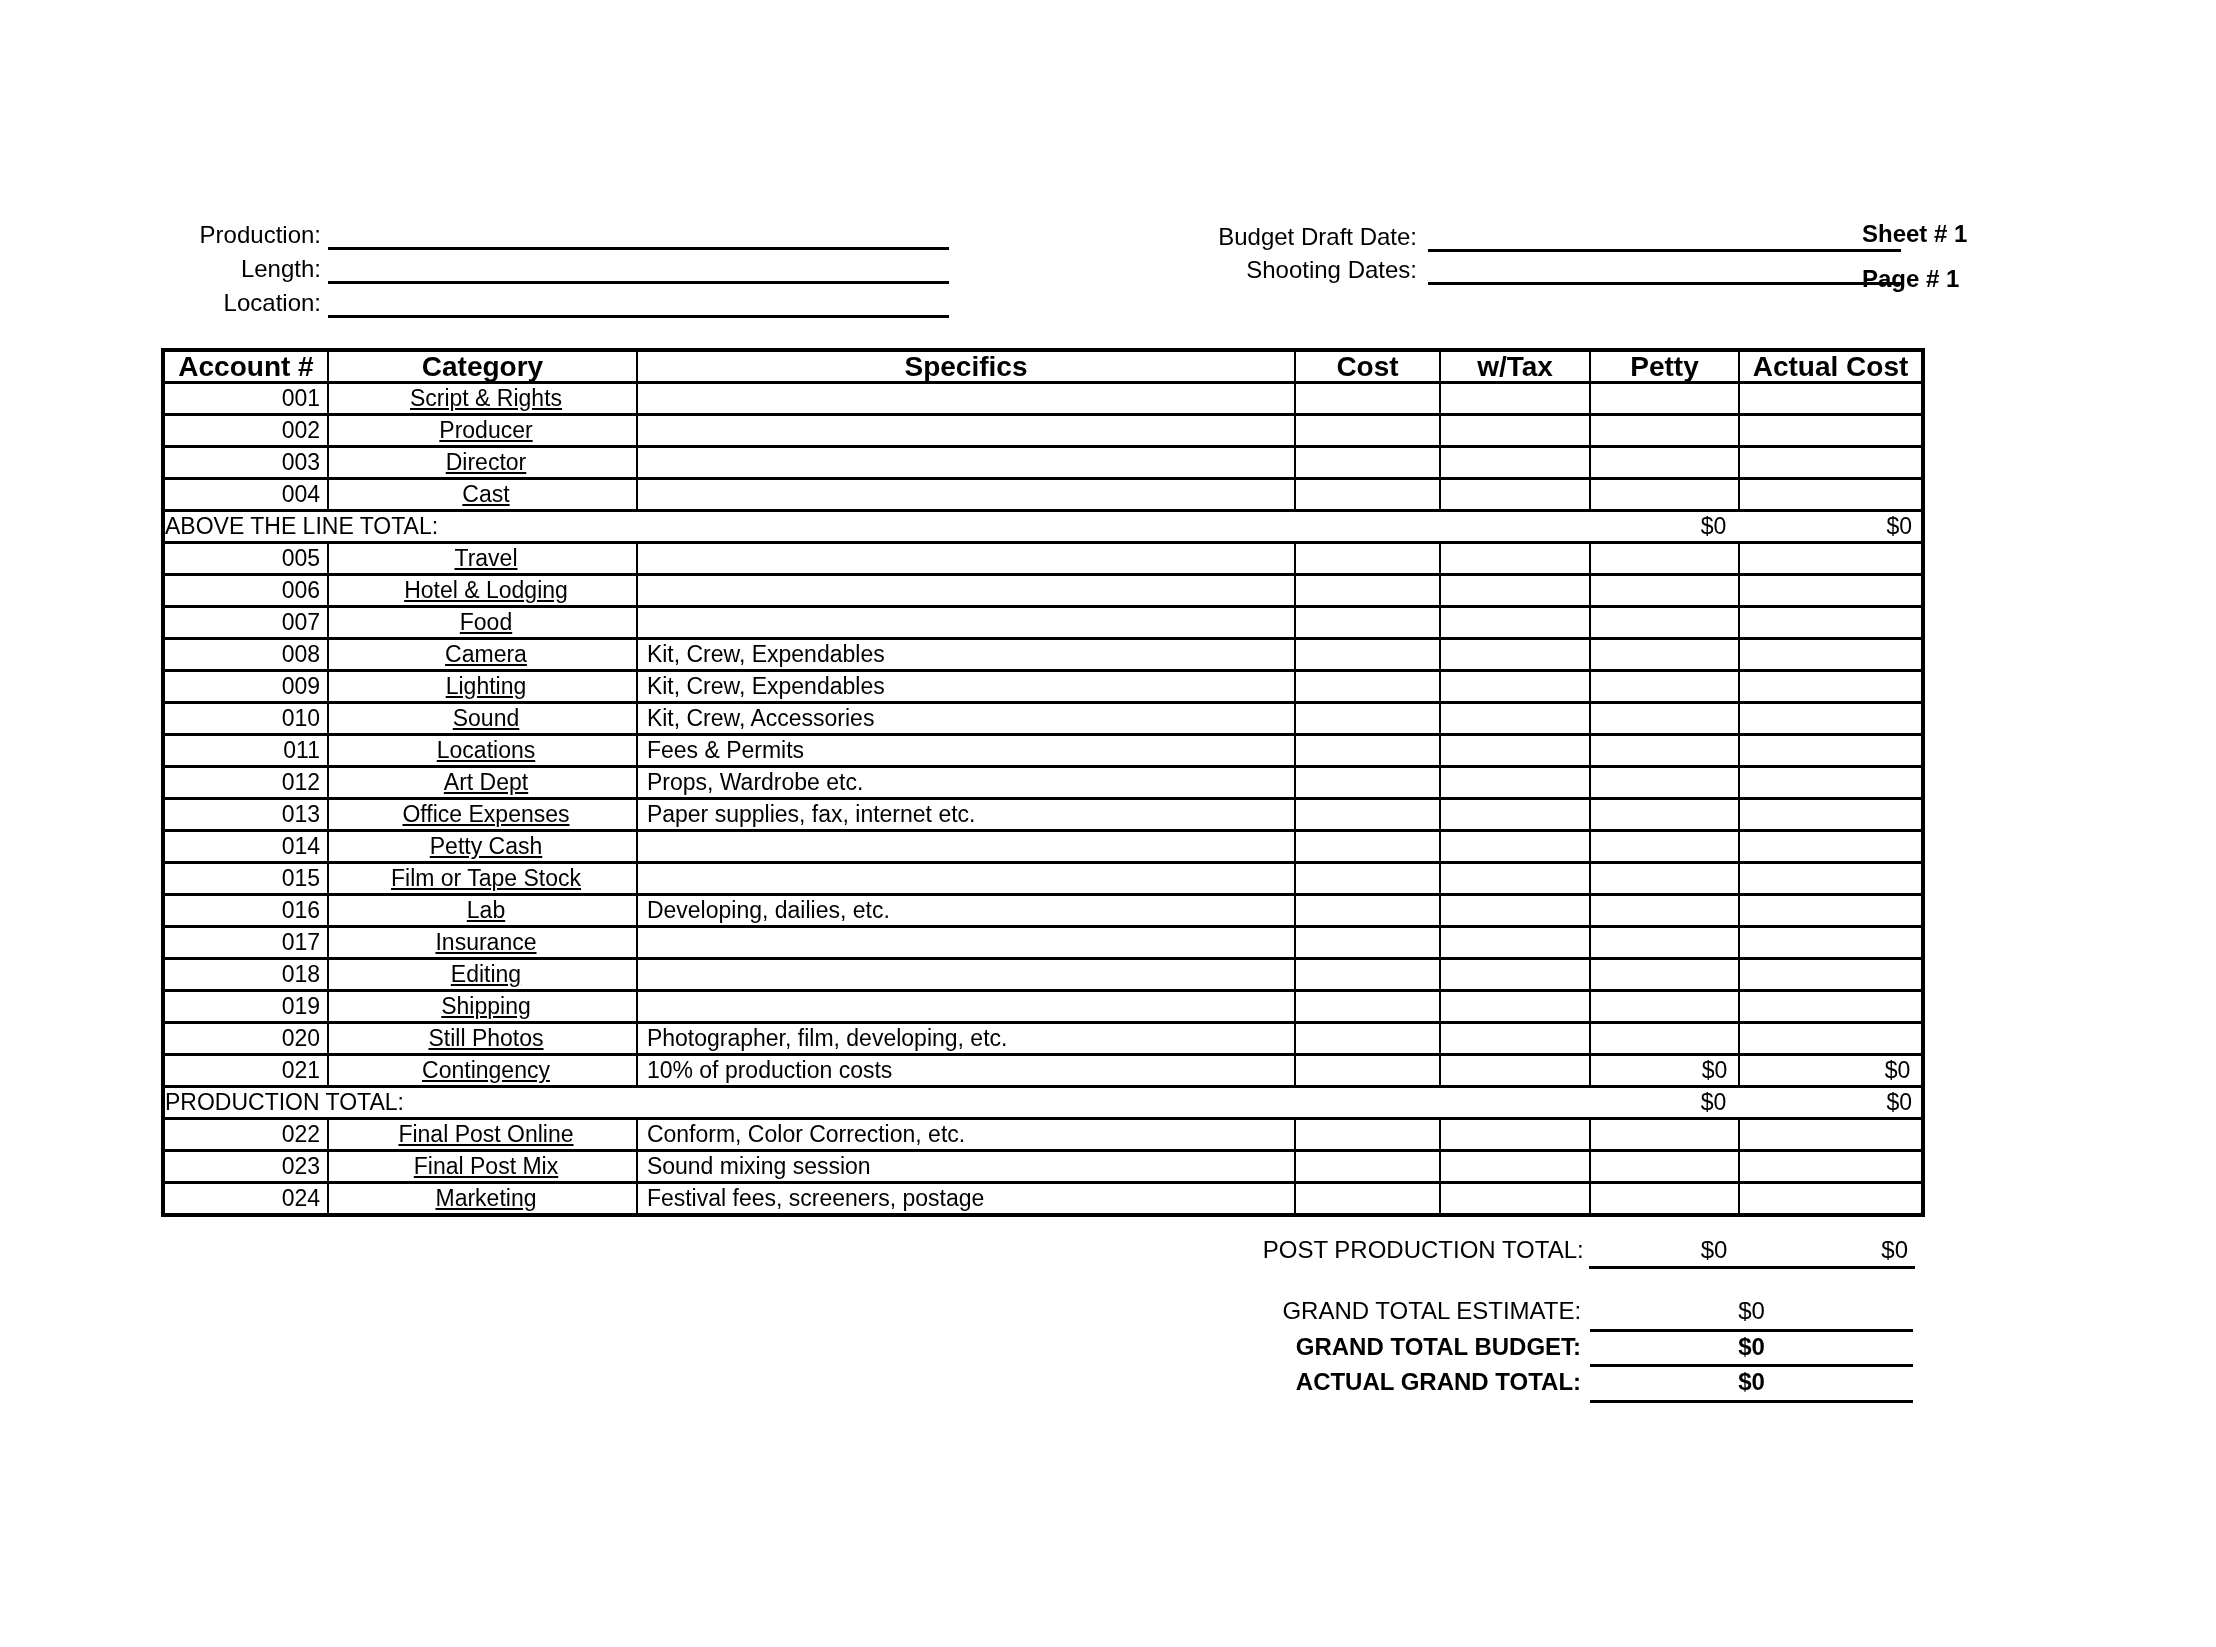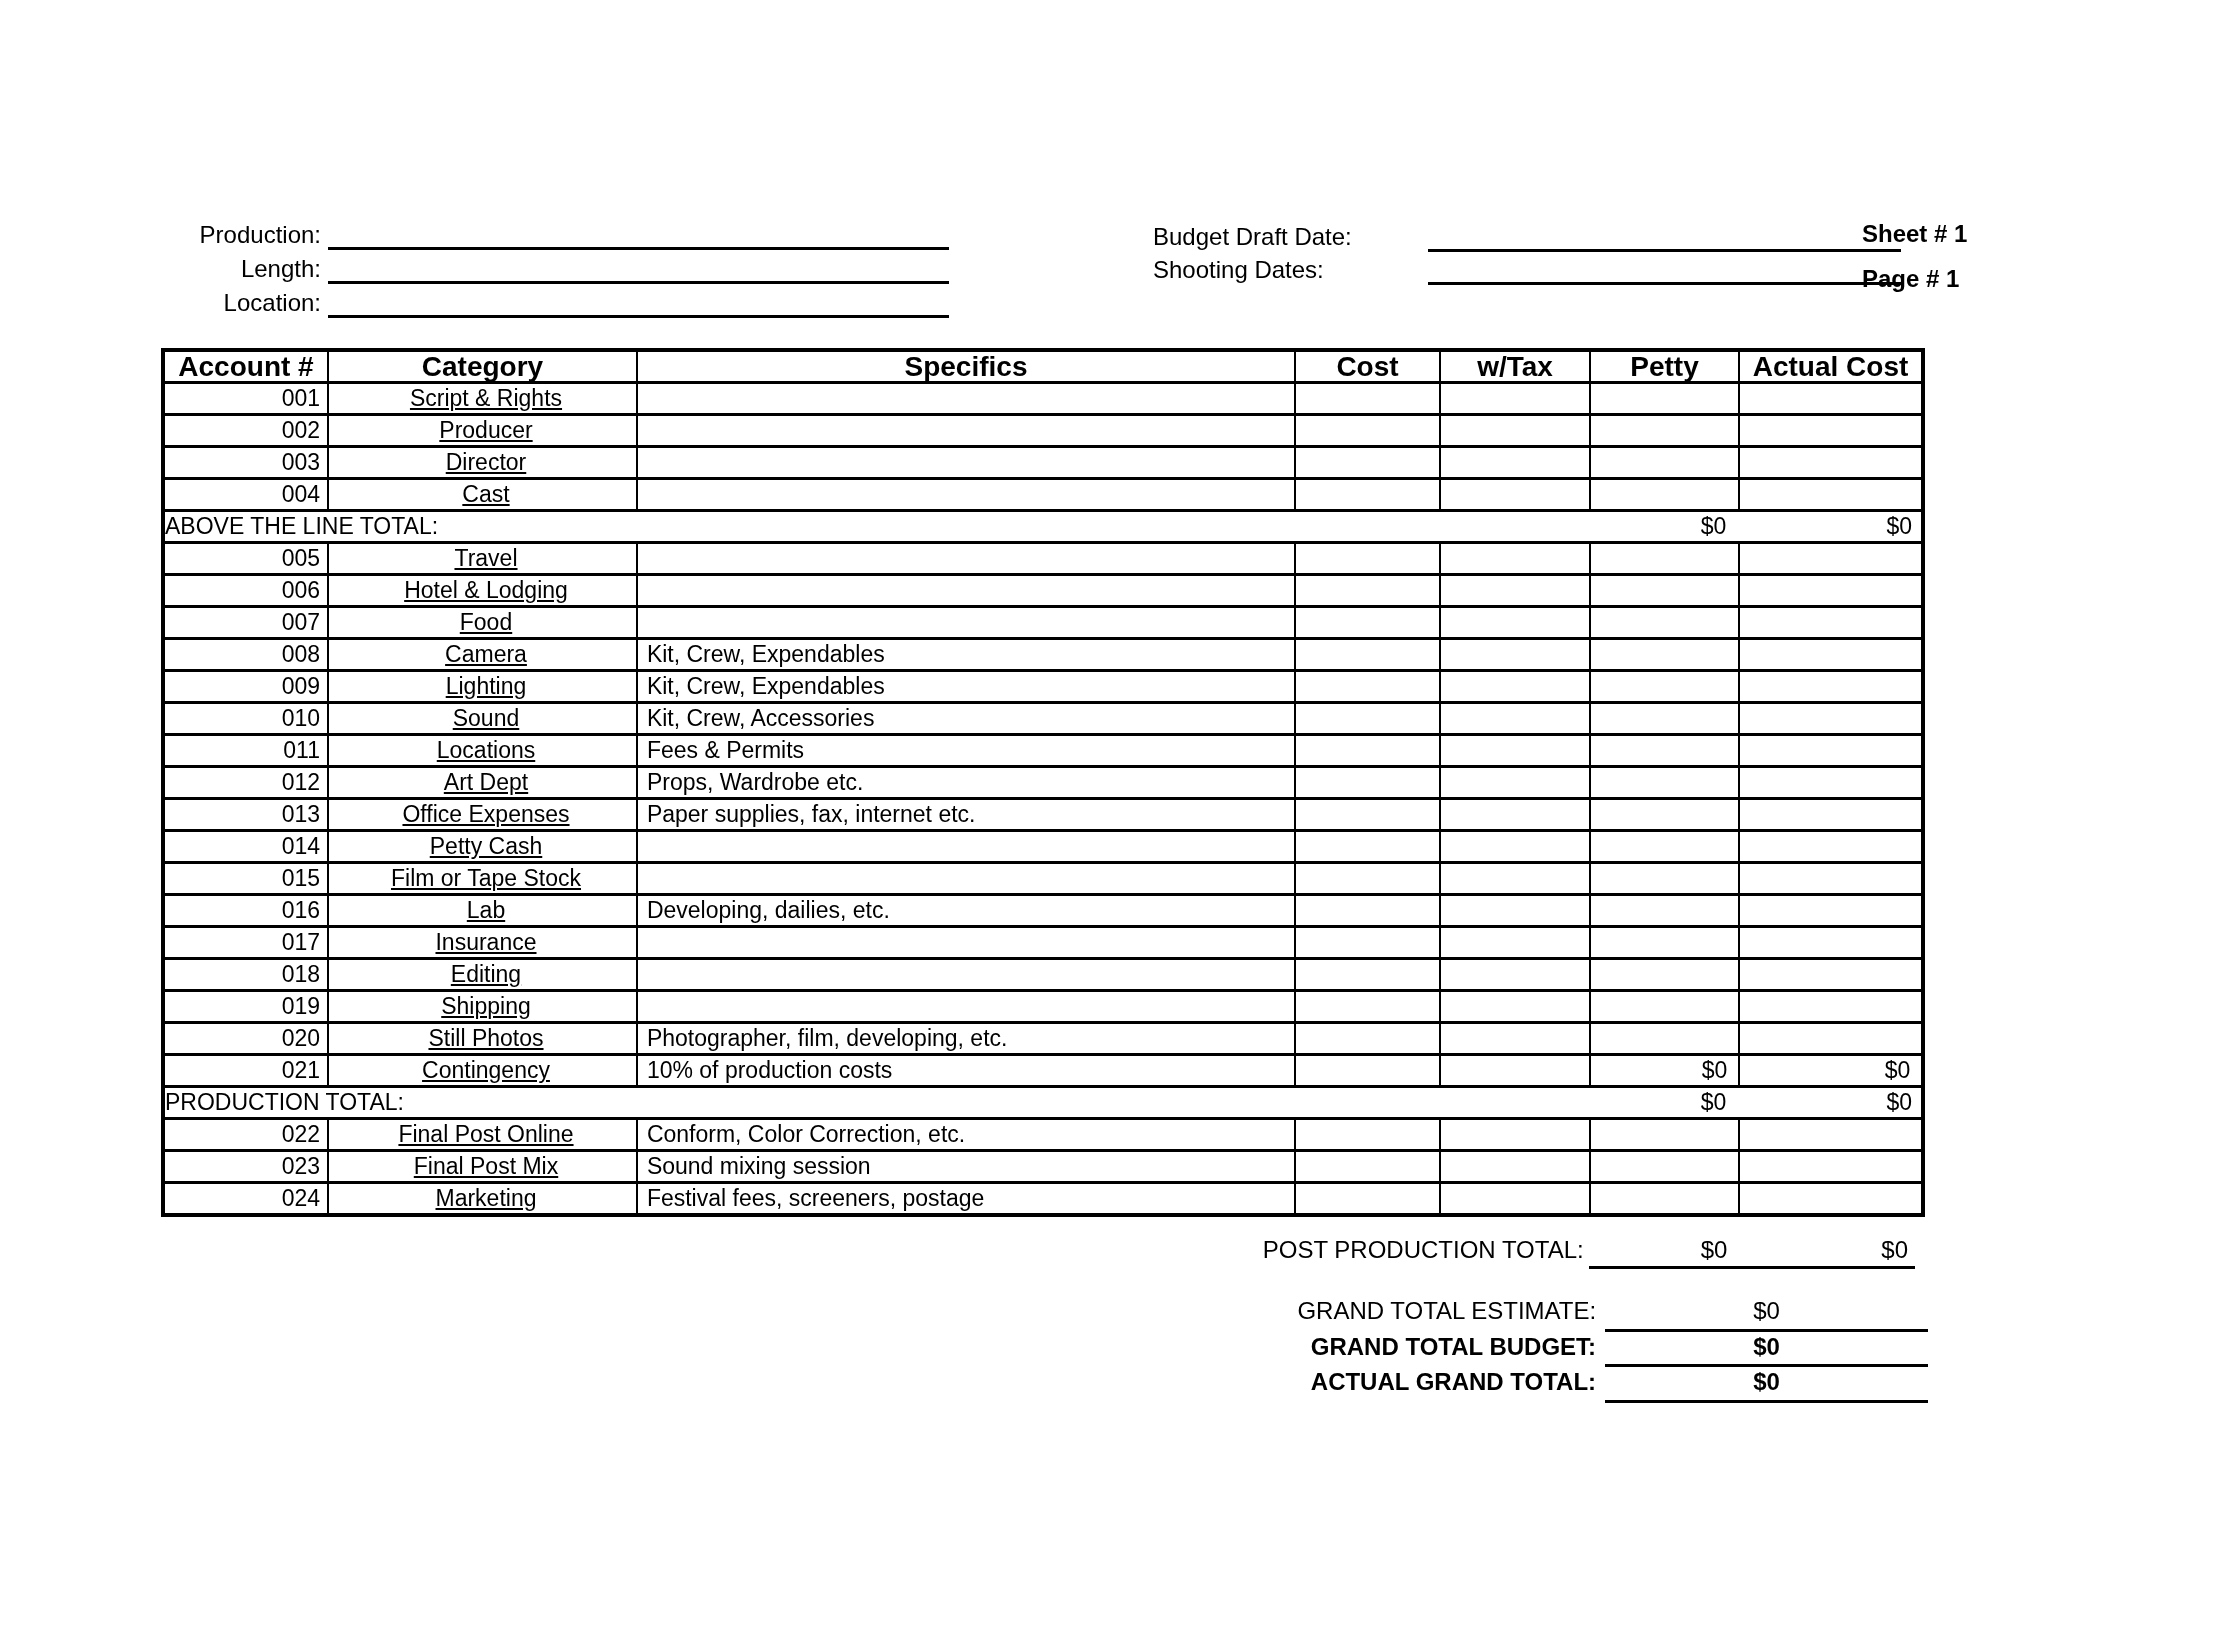--- a/index.html
+++ b/index.html
@@ -8,21 +8,21 @@
     position:relative;width:2217px;height:1647px;background:#ffffff;
     font-family:"Liberation Sans",sans-serif;color:#000000;padding-left:28px;
   }
   
   .field-row{position:absolute;display:flex;align-items:flex-end;height:34px;}
   .f-label{font-size:24px;line-height:30px;white-space:nowrap;}
   .left-field{left:133px;}
   .left-field .f-label{width:188px;text-align:right;}
   .left-field .f-line{width:621px;margin-left:7px;border-bottom:3.5px solid #000;height:30px;}
   .right-field{left:1153px;}
-  .right-field .f-label{width:264px;}
+  .right-field .f-label{width:264px;text-align:right;}
   .right-field .f-line{width:473px;margin-left:10.6px;border-bottom:3.5px solid #000;height:30px;}
   .sheet-no{position:absolute;left:1862px;width:197px;font-size:24px;line-height:28px;white-space:nowrap;font-weight:bold;}
   
   .budget-table{
     position:absolute;left:161px;top:348px;width:1761px;
     border-collapse:collapse;table-layout:fixed;border:4.4px solid #000;
   }
   .budget-table th,.budget-table td{
     border:2.7px solid #000;border-top-width:3.5px;border-bottom-width:3.5px;
     height:29px;padding:0;font-size:23px;line-height:27.5px;
@@ -38,21 +38,21 @@
   .t-label{width:1423px;padding-right:5.3px;box-sizing:border-box;white-space:nowrap;}
   .t-budget{width:149px;text-align:right;padding-right:10.6px;box-sizing:border-box;}
   .t-actual{flex:1;text-align:right;padding-right:8.9px;box-sizing:border-box;}
   
   .ppt-row{position:absolute;left:161px;top:1238px;width:1761px;display:flex;align-items:flex-start;}
   .ppt-label{width:1428px;text-align:right;padding-right:5.3px;box-sizing:border-box;font-size:24px;line-height:23px;white-space:nowrap;}
   .ppt-values{width:326px;display:flex;border-bottom:3.5px solid #000;padding-bottom:5.3px;box-sizing:border-box;}
   .ppt-budget{width:149px;text-align:right;padding-right:10.6px;box-sizing:border-box;font-size:24px;line-height:23px;}
   .ppt-actual{flex:1;text-align:right;padding-right:7px;box-sizing:border-box;font-size:24px;line-height:23px;}
   
-  .grand-block{position:absolute;left:176px;top:1296px;width:1761px;}
+  .grand-block{position:absolute;left:161px;top:1296px;width:1761px;}
   .gt-row{display:flex;align-items:flex-start;}
   .gt-label{width:1429px;text-align:right;padding-right:8.9px;box-sizing:border-box;font-size:24px;line-height:29px;white-space:nowrap;}
   .gt-value{width:323px;text-align:center;font-size:24px;line-height:29px;border-bottom:3.5px solid #000;padding-bottom:3.5px;}
   .gt-bold .gt-label,.gt-bold .gt-value{font-weight:bold;}
 </style>
 </head>
 <body>
 
 <div class="page">
 

